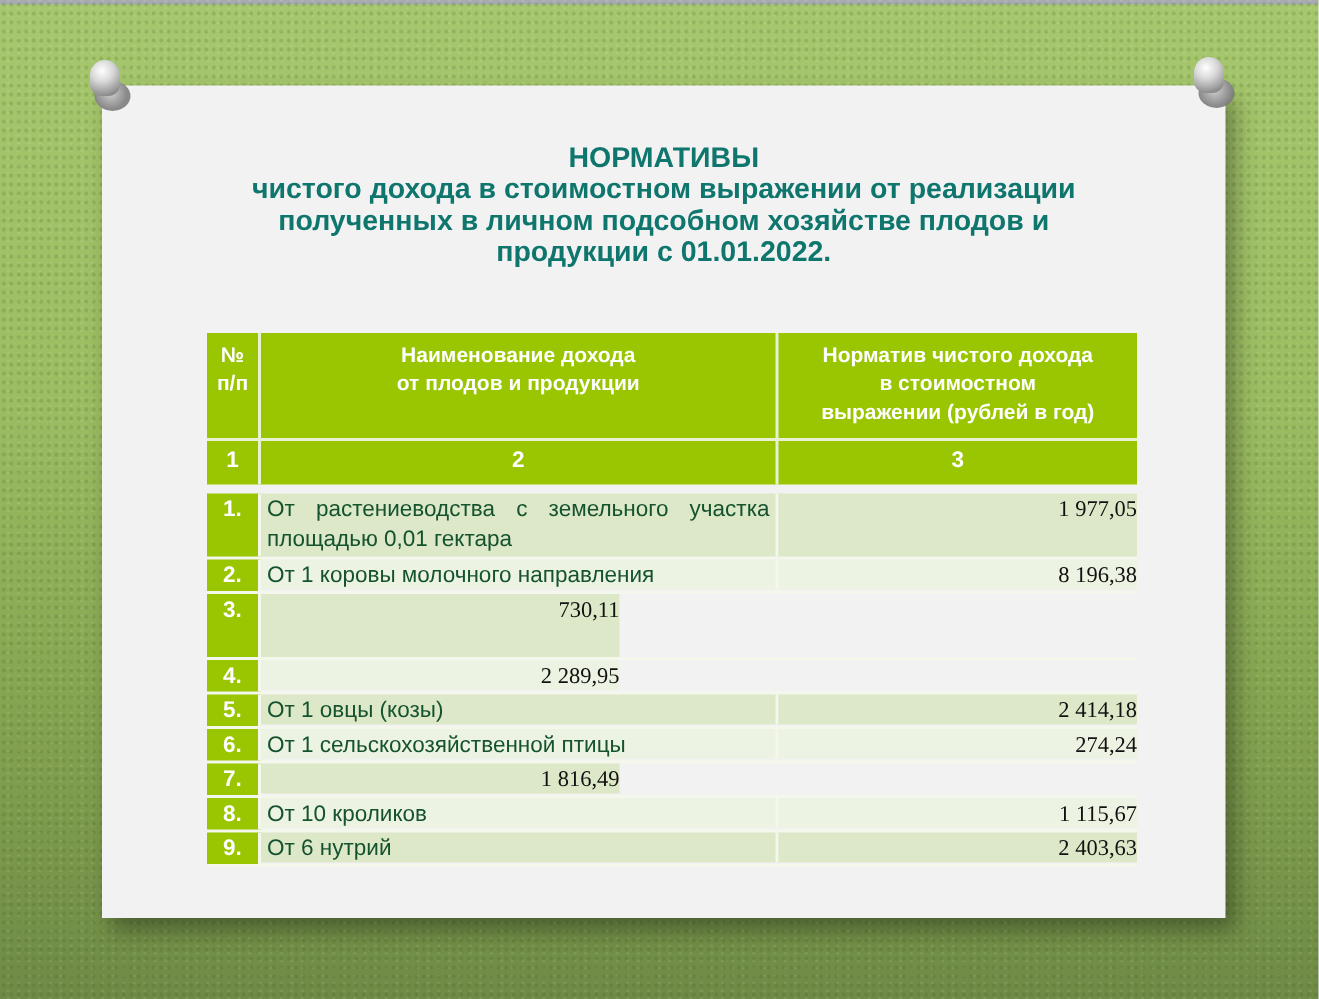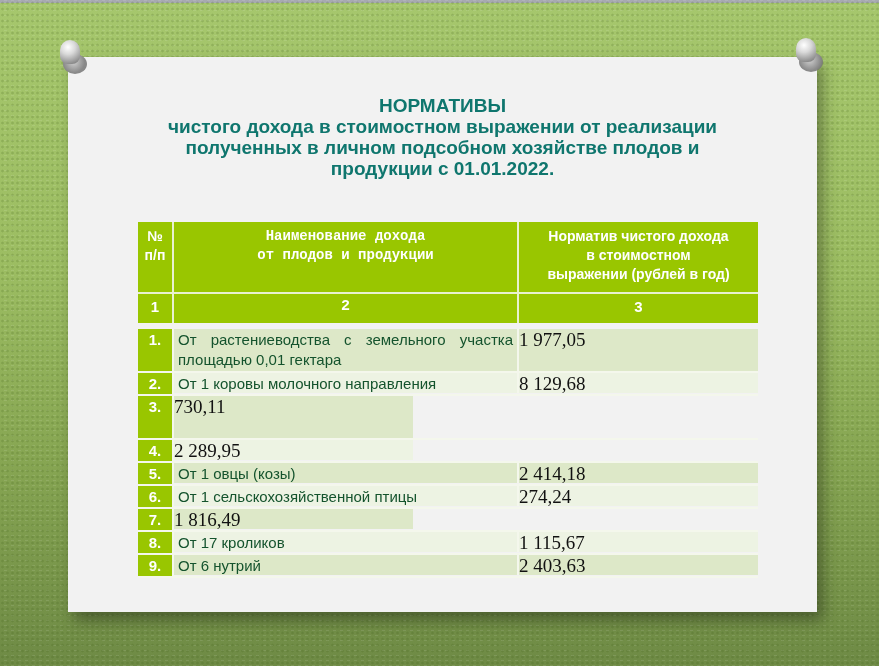--- a/index.html
+++ b/index.html
@@ -43,37 +43,37 @@
 
     .tbl { position: absolute; left: 138px; top: 222px; width: 620px; }
     .hdr-row { display: flex; background: #99c600; color: #ffffff; font-weight: bold; font-size: 14px; }
     .hdr-row .c { box-sizing: border-box; text-align: center; border-right: 2px solid #e8f1d0; }
     .hdr-row .c:last-child { border-right: none; text-align: center; }
     .hdr-main { height: 70px; border-bottom: 2px solid #e8f1d0; }
     .hdr-main .c { padding-top: 5px; line-height: 19px; }
     .hdr-num { height: 29px; }
     .hdr-num .c { line-height: 26px; font-size: 15px; }
     .c1 { width: 36px; }
-    .c2 { width: 345px; font-family: Liberation Mono, monospace; }
+    .c2 { width: 345px; }
     .c3 { width: 239px; }
 
     .body { margin-top: 6px; }
     .row { display: flex; border-bottom: 2px solid #f4f7ec; }
     .row .num {
       width: 36px; box-sizing: border-box; background: #99c600; color: #fff; font-weight: bold;
       font-size: 15px; text-align: center; line-height: 20px; padding-top: 1px;
       border-right: 2px solid #f4f7ec;
     }
     .row .name {
       width: 345px; box-sizing: border-box; padding: 1px 4px 0 4px; font-size: 15px; line-height: 20px;
       color: #14532d; text-align: justify; text-align-last: left; border-right: 2px solid #f4f7ec;
     }
     .row .val {
-      width: 239px; box-sizing: border-box; font-family: "Liberation Serif", serif; font-size: 19px;
-      color: #111; text-align: left; line-height: 20px; padding-top: 1px;
+      width: 239px; box-sizing: border-box; font-family: "Liberation Serif", serif; font-size: 15px;
+      color: #111; text-align: right; line-height: 20px; padding-top: 1px;
     }
     .row.odd .name, .row.odd .val { background: #dde8c8; }
     .row.even .name, .row.even .val { background: #edf3e3; }
     .row.tall .name, .row.tall .val { height: 42px; }
     .row.short .name, .row.short .val { height: 20px; }
   </style>
 </head>
 <body>
 
 <div class="top-strip"></div>
@@ -121,21 +121,21 @@
 
   <div class="body">
     <div class="row odd tall">
       <div class="num">1.</div>
       <div class="name">От растениеводства с земельного участка площадью 0,01 гектара</div>
       <div class="val">1 977,05</div>
     </div>
     <div class="row even short">
       <div class="num">2.</div>
       <div class="name">От 1 коровы  молочного  направления</div>
-      <div class="val">8 129,68</div>
+      <div class="val">8 196,38</div>
     </div>
     <div class="row odd tall">
       <div class="num">3.</div>
       <div class="val">730,11</div>
     </div>
     <div class="row even short">
       <div class="num">4.</div>
       <div class="val">2 289,95</div>
     </div>
     <div class="row odd short">
@@ -147,21 +147,21 @@
       <div class="num">6.</div>
       <div class="name">От 1 сельскохозяйственной  птицы</div>
       <div class="val">274,24</div>
     </div>
     <div class="row odd short">
       <div class="num">7.</div>
       <div class="val">1 816,49</div>
     </div>
     <div class="row even short">
       <div class="num">8.</div>
-      <div class="name">От 17 кроликов</div>
+      <div class="name">От 10 кроликов</div>
       <div class="val">1 115,67</div>
     </div>
     <div class="row odd short">
       <div class="num">9.</div>
       <div class="name">От 6 нутрий</div>
       <div class="val">2 403,63</div>
     </div>
   </div>
 </div>
 

